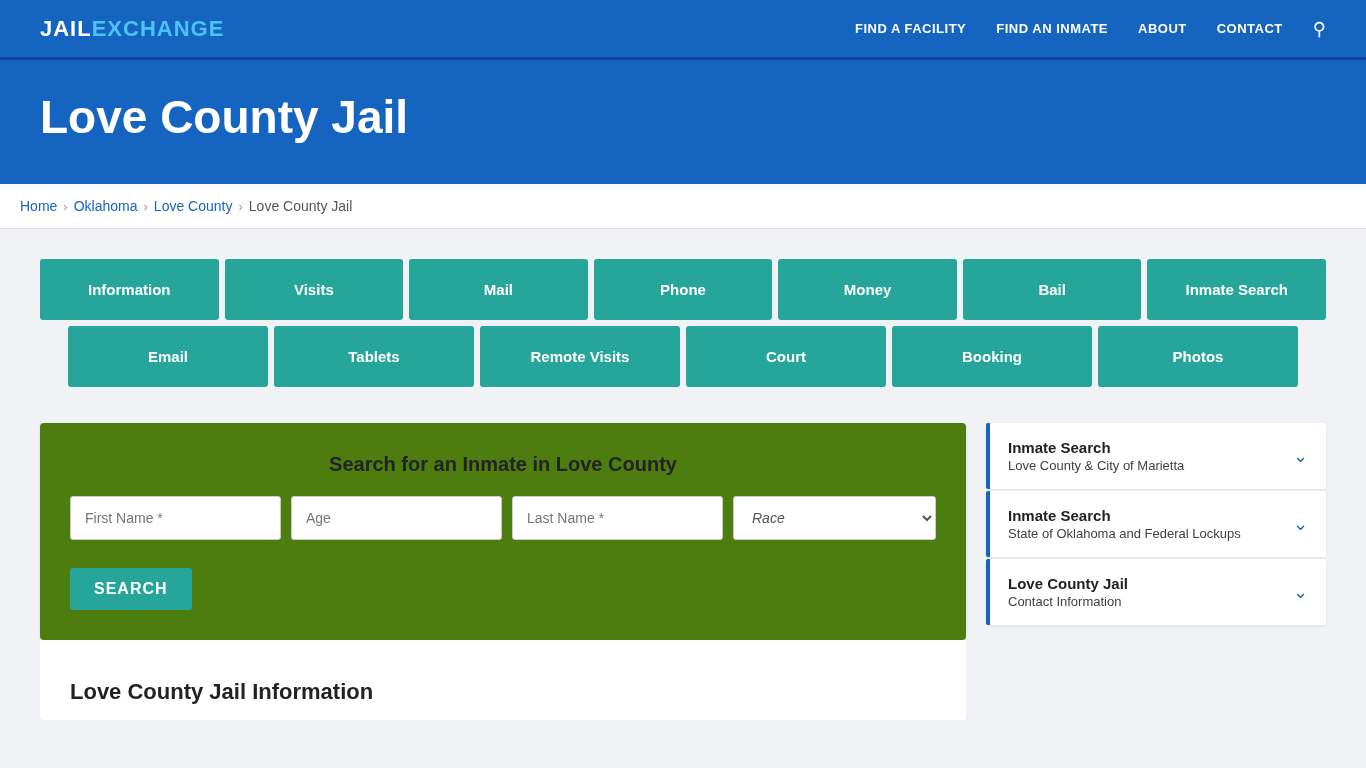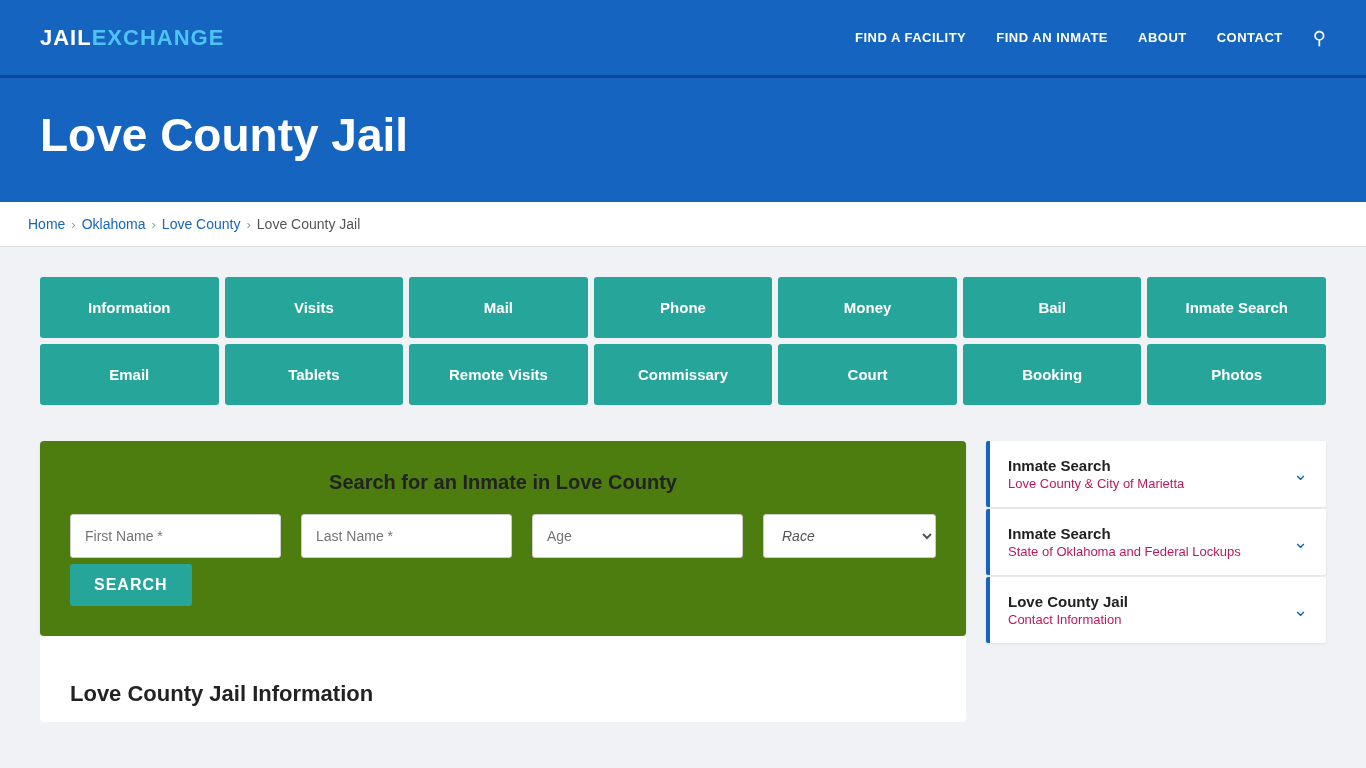--- a/index.html
+++ b/index.html
@@ -5,21 +5,21 @@
     * { box-sizing: border-box; margin: 0; padding: 0; }
     body { font-family: Arial, Helvetica, sans-serif; background: #f0f2f5; color: #333; }
 
     
     .navbar {
       background: #1565c0;
       display: flex;
       align-items: center;
       justify-content: space-between;
       padding: 0 40px;
-      height: 78px;
+      height: 60px;
       border-bottom: 3px solid #0d47a1;
     }
     .navbar-logo {
       display: flex;
       align-items: center;
       font-size: 22px;
       font-weight: 900;
       color: #fff;
       letter-spacing: 1px;
     }
@@ -52,21 +52,21 @@
     }
     .hero h1 {
       color: #fff;
       font-size: 46px;
       font-weight: 800;
     }
 
     
     .breadcrumb-bar {
       background: #fff;
-      padding: 14px 28px;
+      padding: 14px 20px;
       border-bottom: 1px solid #e0e0e0;
     }
     .breadcrumb {
       display: flex;
       align-items: center;
       gap: 6px;
       font-size: 14px;
     }
     .breadcrumb a {
       color: #1565c0;
@@ -130,22 +130,22 @@
     }
     .search-form-box h2 {
       text-align: center;
       font-size: 20px;
       font-weight: 700;
       margin-bottom: 20px;
       color: #222;
     }
     .form-row {
       display: flex;
-      gap: 20px;
-      margin-bottom: 6px;
+      gap: 10px;
+      margin-bottom: 28px;
     }
     .form-row input, .form-row select {
       flex: 1;
       padding: 12px 14px;
       border: 1px solid #ccc;
       border-radius: 3px;
       font-size: 14px;
       color: #555;
       outline: none;
     }
@@ -161,21 +161,21 @@
       cursor: pointer;
       border-radius: 3px;
       text-transform: uppercase;
     }
 
     
     .info-heading {
       font-size: 22px;
       font-weight: 700;
       color: #222;
-      margin-top: 25px;
+      margin-top: 19px;
       padding: 0 0 5px 0;
     }
 
     
     .sidebar {
       width: 340px;
       min-width: 300px;
       display: flex;
       flex-direction: column;
       gap: 2px;
@@ -199,21 +199,21 @@
       flex-direction: column;
       gap: 2px;
     }
     .accordion-title .title-main {
       font-size: 15px;
       font-weight: 700;
       color: #222;
     }
     .accordion-title .title-sub {
       font-size: 13px;
-      color: #be185d;
+      color: #404040;
       font-weight: 400;
     }
     .chevron {
       color: #1565c0;
       font-size: 18px;
       font-weight: 400;
     }
   </style>
 </head>
 <body>
@@ -259,38 +259,37 @@
         <button class="grid-btn">Mail</button>
         <button class="grid-btn">Phone</button>
         <button class="grid-btn">Money</button>
         <button class="grid-btn">Bail</button>
         <button class="grid-btn">Inmate Search</button>
       </div>
     <div class="btn-row" id="btn-row-2">
         <button class="grid-btn">Email</button>
         <button class="grid-btn">Tablets</button>
         <button class="grid-btn">Remote Visits</button>
-        <button class="grid-btn">Commissary</button>
         <button class="grid-btn">Court</button>
         <button class="grid-btn">Booking</button>
         <button class="grid-btn">Photos</button>
       </div>
     <div class="btn-row partial" id="btn-row-3">
       </div>
   </div>
 
   <div class="lower-section">
 
     <div style="flex:1; min-width:0; display:flex; flex-direction:column; gap:0;">
       <div class="search-form-box">
         <h2>Search for an Inmate in Love County</h2>
         <div class="form-row">
           <input type="text" placeholder="First Name *" style="">
+          <input type="text" placeholder="Age" style="">
           <input type="text" placeholder="Last Name *" style="">
-          <input type="text" placeholder="Age" style="">
           <select id="race-select"><option value="Race">Race</option><option value="White">White</option><option value="Black">Black</option><option value="Hispanic">Hispanic</option><option value="Asian">Asian</option><option value="Native American">Native American</option><option value="Other">Other</option></select>
         </div>
         <button class="search-btn">SEARCH</button>
       </div>
       <div style="background:#fff; padding: 20px 30px 10px 30px; border-radius:0 0 4px 4px;">
         <div class="info-heading">Love County Jail Information</div>
       </div>
     </div>
 
     <div class="sidebar" id="sidebar-accordion">

